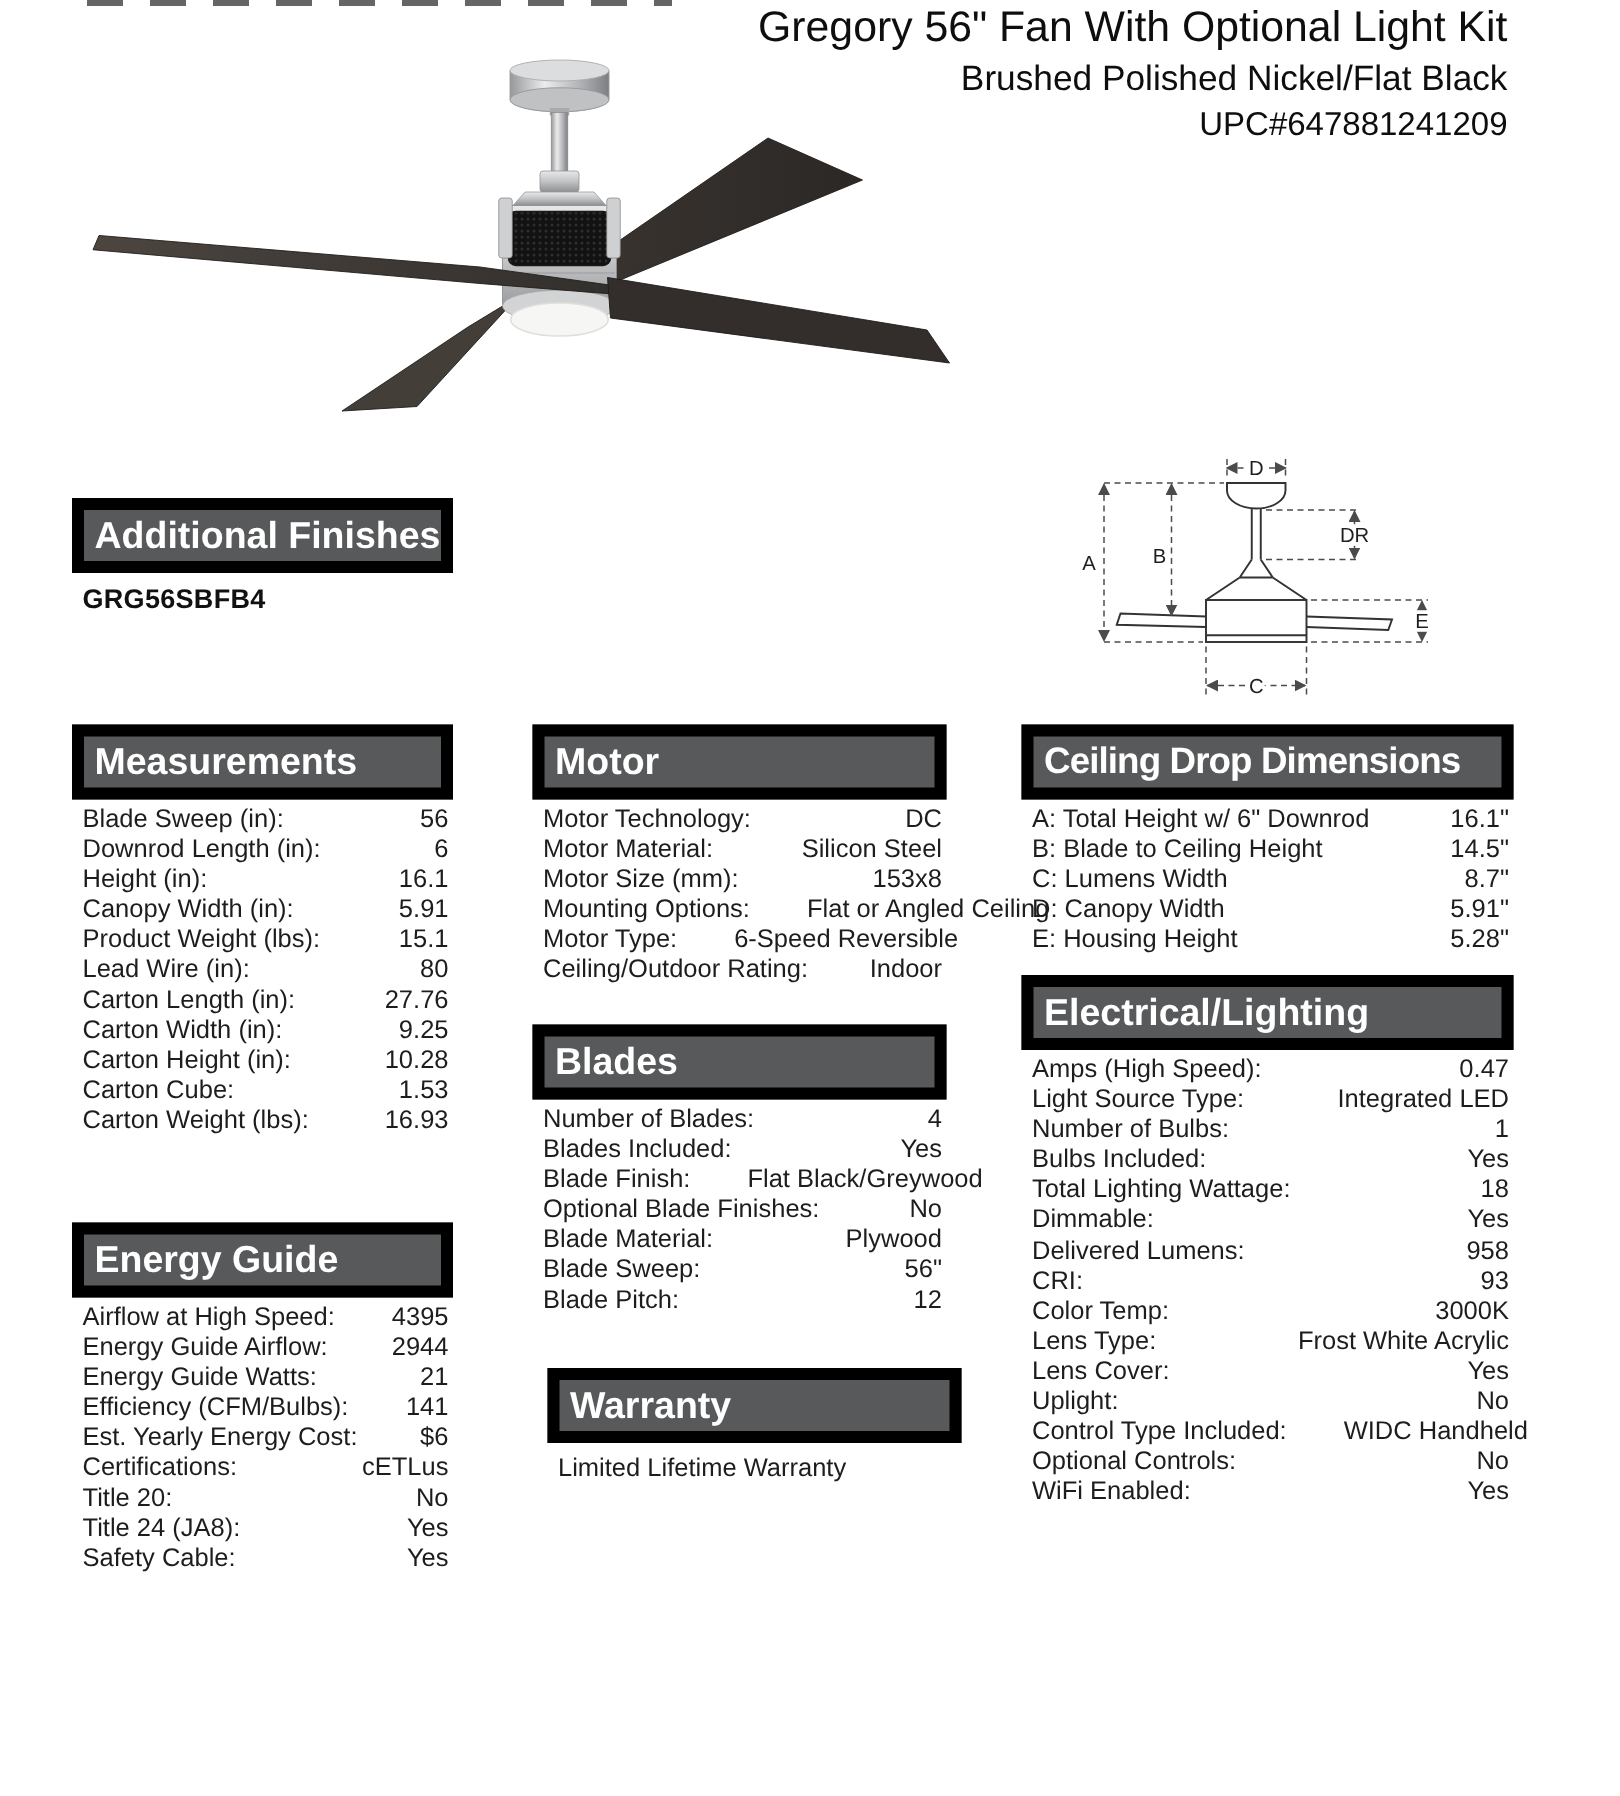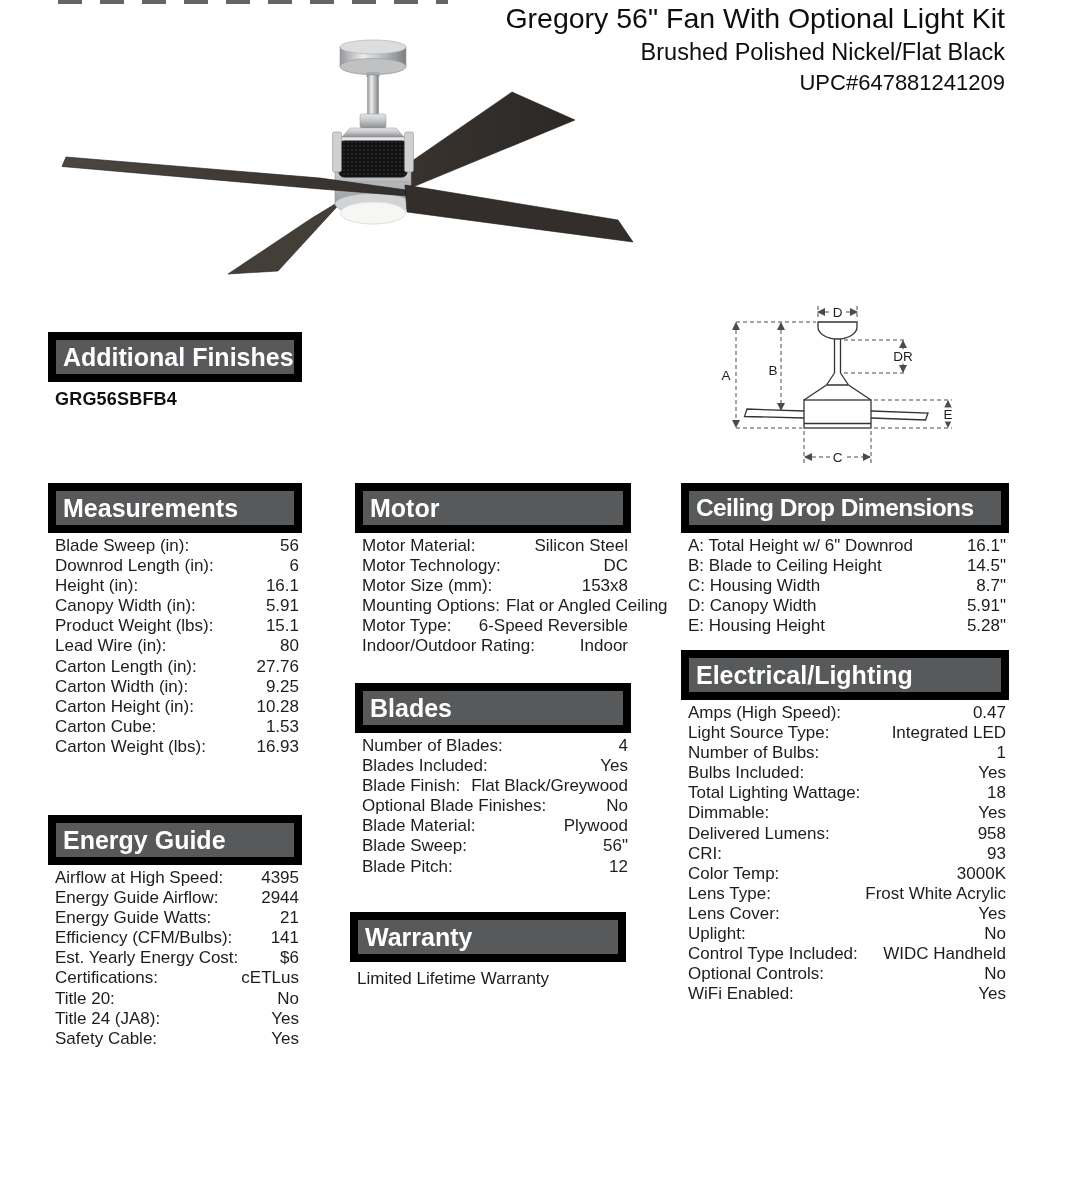--- a/index.html
+++ b/index.html
@@ -11,21 +11,21 @@
   .title{font-size:28.5px;line-height:35px;white-space:nowrap;}
   .subtitle{font-size:23.5px;line-height:32px;white-space:nowrap;}
   .upc{font-size:22px;line-height:30px;white-space:nowrap;}
   .section{position:absolute;}
   .bar{height:34px;background:var(--bar,#58595b);border:8px solid #000000;color:#fff;
        font-weight:bold;font-size:25px;display:flex;align-items:center;
        padding-left:7px;white-space:nowrap;}
   .bar.tight{letter-spacing:-0.6px;font-size:24.5px;}
   .rows{margin-top:3px;}
   .spec-row{display:flex;justify-content:space-between;align-items:baseline;
-       height:20.1px;font-size:17px;padding:0 3px 0 7px;}
+       height:20.1px;font-size:17px;padding:0 3px 0 7px;gap:32px;}
   .spec-row .lbl{white-space:nowrap;}
   .spec-row .val{white-space:nowrap;text-align:center;padding-left:6px;}
   .model{font-size:18px;font-weight:bold;margin-top:7px;padding-left:7px;letter-spacing:.2px;color:#111;}
   .wtext{font-size:17px;margin-top:7px;padding-left:7px;}
   svg{display:block;}
 </style>
 </head>
 <body>
 
 <div class="page">
@@ -220,41 +220,41 @@
           <span class="lbl">Safety Cable:</span>
           <span class="val">Yes</span>
         </div>
       </div>
   </div>
 
   <div class="section" style="left:355px;top:483px;width:276px">
     <div class="bar">Motor</div>
     <div class="rows">
         <div class="spec-row">
+          <span class="lbl">Motor Technology:</span>
+          <span class="val">DC</span>
+        </div>
+        <div class="spec-row">
           <span class="lbl">Motor Material:</span>
           <span class="val">Silicon Steel</span>
         </div>
         <div class="spec-row">
-          <span class="lbl">Motor Technology:</span>
-          <span class="val">DC</span>
-        </div>
-        <div class="spec-row">
           <span class="lbl">Motor Size (mm):</span>
           <span class="val">153x8</span>
         </div>
         <div class="spec-row">
           <span class="lbl">Mounting Options:</span>
           <span class="val">Flat or Angled Ceiling</span>
         </div>
         <div class="spec-row">
           <span class="lbl">Motor Type:</span>
           <span class="val">6-Speed Reversible</span>
         </div>
         <div class="spec-row">
-          <span class="lbl">Indoor/Outdoor Rating:</span>
+          <span class="lbl">Ceiling/Outdoor Rating:</span>
           <span class="val">Indoor</span>
         </div>
       </div>
   </div>
   <div class="section" style="left:355px;top:683px;width:276px">
     <div class="bar">Blades</div>
     <div class="rows">
         <div class="spec-row">
           <span class="lbl">Number of Blades:</span>
           <span class="val">4</span>
@@ -278,38 +278,38 @@
         <div class="spec-row">
           <span class="lbl">Blade Sweep:</span>
           <span class="val">56"</span>
         </div>
         <div class="spec-row">
           <span class="lbl">Blade Pitch:</span>
           <span class="val">12</span>
         </div>
       </div>
   </div>
-  <div class="section" style="left:350px;top:912px;width:276px">
+  <div class="section" style="left:365px;top:912px;width:276px">
     <div class="bar">Warranty</div>
     <div class="wtext">Limited Lifetime Warranty</div>
   </div>
 
   <div class="section" style="left:681px;top:483px;width:328px">
     <div class="bar tight">Ceiling Drop Dimensions</div>
     <div class="rows">
         <div class="spec-row">
           <span class="lbl">A: Total Height w/ 6" Downrod</span>
           <span class="val">16.1"</span>
         </div>
         <div class="spec-row">
           <span class="lbl">B: Blade to Ceiling Height</span>
           <span class="val">14.5"</span>
         </div>
         <div class="spec-row">
-          <span class="lbl">C: Housing Width</span>
+          <span class="lbl">C: Lumens Width</span>
           <span class="val">8.7"</span>
         </div>
         <div class="spec-row">
           <span class="lbl">D: Canopy Width</span>
           <span class="val">5.91"</span>
         </div>
         <div class="spec-row">
           <span class="lbl">E: Housing Height</span>
           <span class="val">5.28"</span>
         </div>

